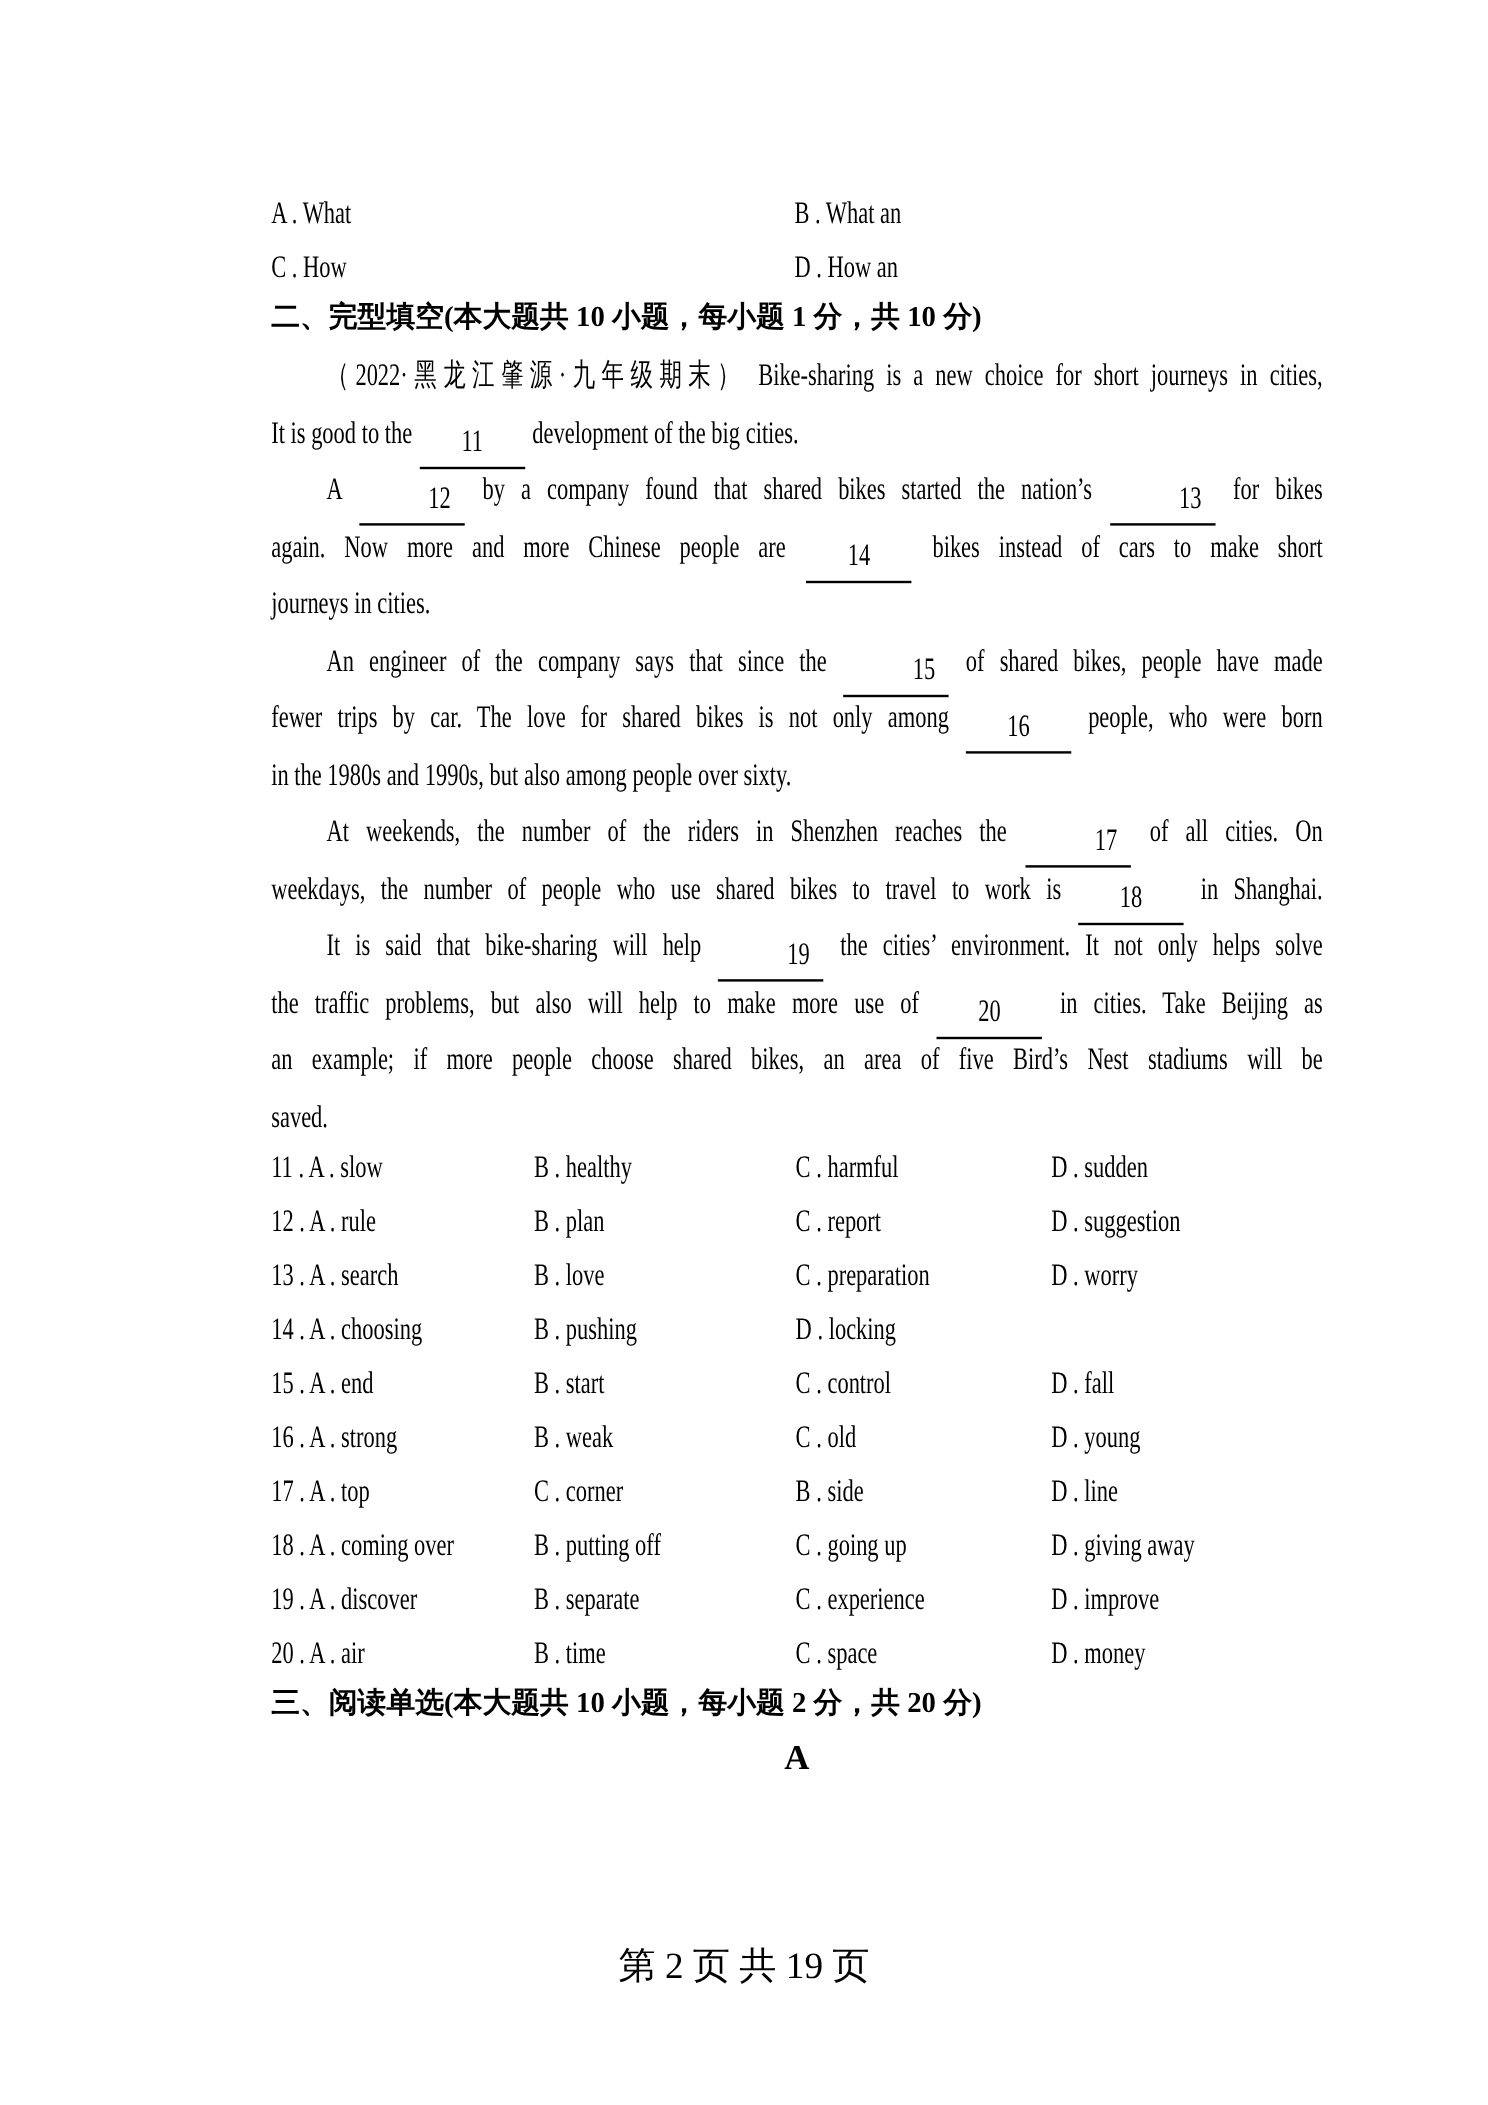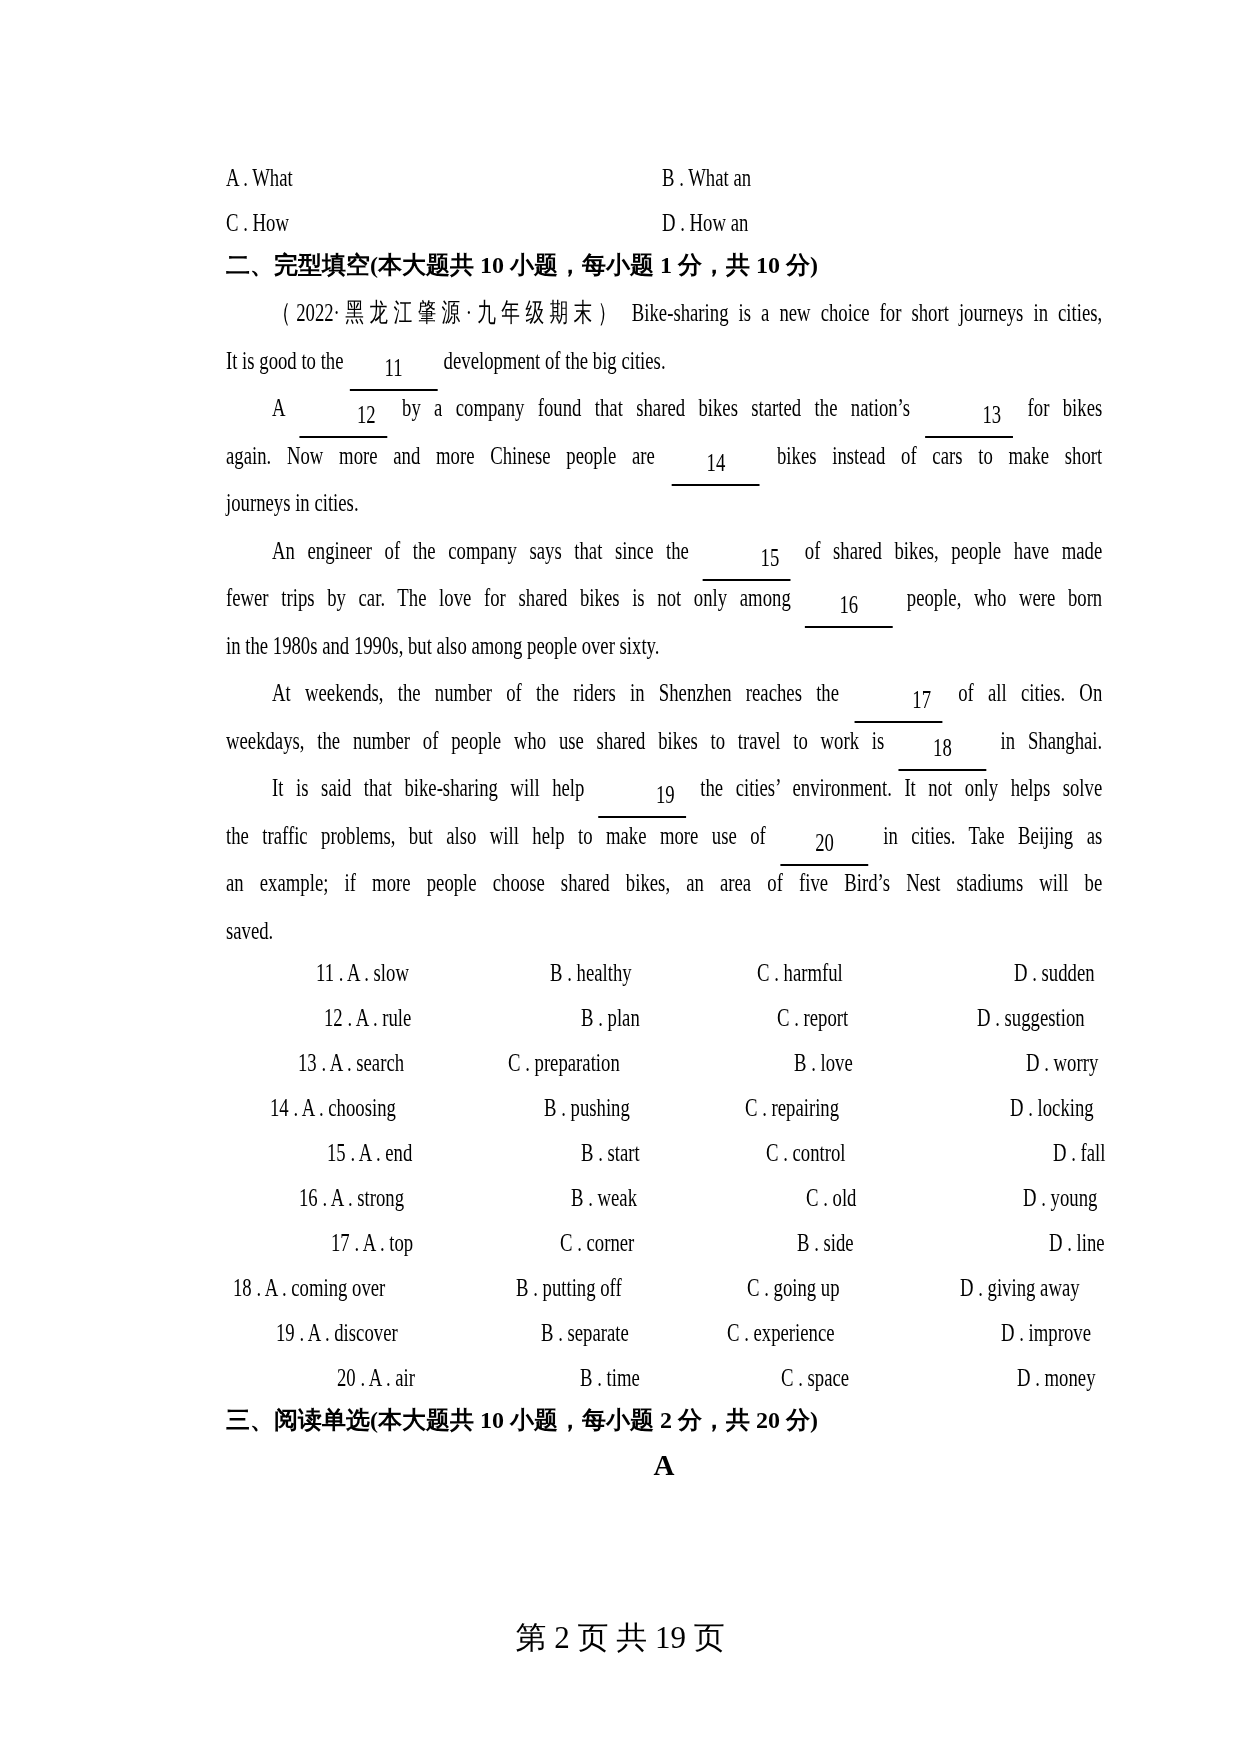--- a/index.html
+++ b/index.html
@@ -106,43 +106,42 @@
       <div class="line-in">the traffic problems, but also will help to make more use of <span class="blank"><span class="blank-num">20</span></span> in cities. Take Beijing as</div>
     </div>
     <div class="p-line jfull">
       <div class="line-in">an example; if more people choose shared bikes, an area of five Bird’s Nest stadiums will be</div>
     </div>
     <div class="p-line">
       <div class="line-in">saved.</div>
     </div>
   </div>
 
-<div id="cloze-options" class="abs content" style="top:950px;width:900px;text-align:right;">
+<div id="cloze-options" class="abs content" style="top:950px;width:900px;">
     <div class="opt-row">
       <div><span class="cell-in">11 . A . slow</span></div>
       <div><span class="cell-in">B . healthy</span></div>
       <div><span class="cell-in">C . harmful</span></div>
       <div><span class="cell-in">D . sudden</span></div>
     </div>
     <div class="opt-row">
       <div><span class="cell-in">12 . A . rule</span></div>
       <div><span class="cell-in">B . plan</span></div>
       <div><span class="cell-in">C . report</span></div>
       <div><span class="cell-in">D . suggestion</span></div>
     </div>
     <div class="opt-row">
       <div><span class="cell-in">13 . A . search</span></div>
+      <div><span class="cell-in">B . love</span></div>
       <div><span class="cell-in">C . preparation</span></div>
-      <div><span class="cell-in">B . love</span></div>
       <div><span class="cell-in">D . worry</span></div>
     </div>
     <div class="opt-row">
       <div><span class="cell-in">14 . A . choosing</span></div>
       <div><span class="cell-in">B . pushing</span></div>
-      <div><span class="cell-in">C . repairing</span></div>
       <div><span class="cell-in">D . locking</span></div>
     </div>
     <div class="opt-row">
       <div><span class="cell-in">15 . A . end</span></div>
       <div><span class="cell-in">B . start</span></div>
       <div><span class="cell-in">C . control</span></div>
       <div><span class="cell-in">D . fall</span></div>
     </div>
     <div class="opt-row">
       <div><span class="cell-in">16 . A . strong</span></div>

